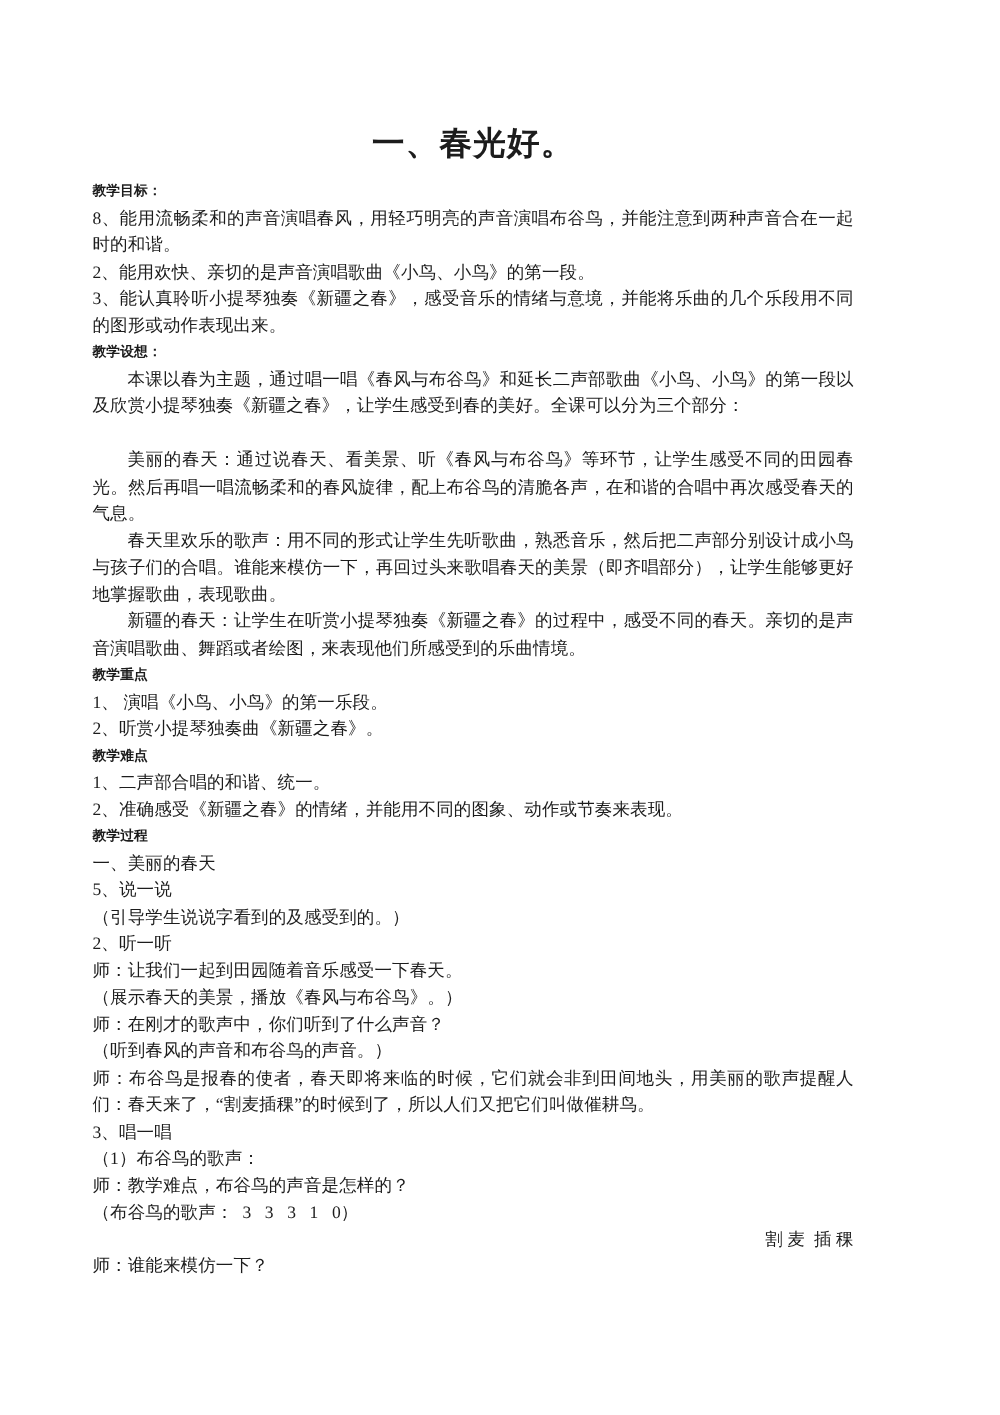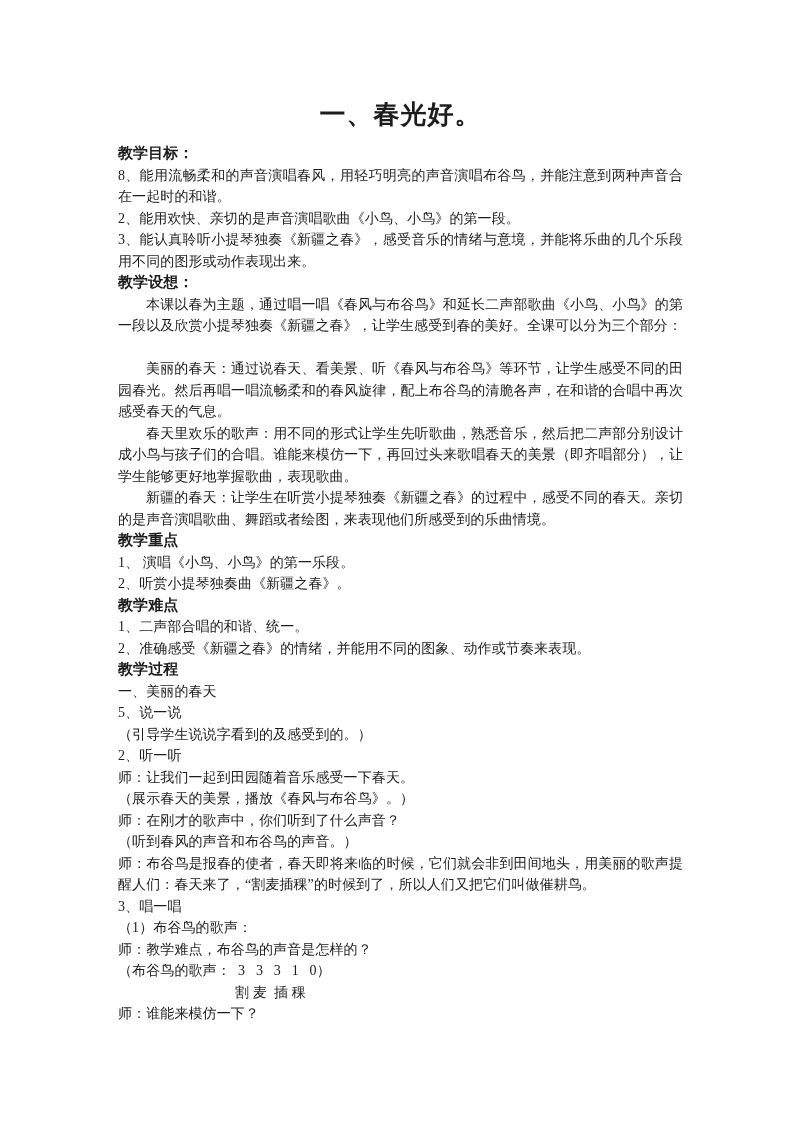--- a/index.html
+++ b/index.html
@@ -6,57 +6,57 @@
     margin: 0;
     padding: 0;
     background: #ffffff;
   }
   .page {
     position: relative;
     width: 800px;
     height: 1132px;
     background: #ffffff;
     box-sizing: border-box;
-    padding: 100px 117px 0 118px;
+    padding: 100px 117px 0 74px;
     font-family: "Liberation Serif", "DejaVu Serif", serif;
     color: #1c1c1c;
   }
   .doc-title {
     margin: 0 0 13px 0;
     text-align: center;
     font-size: 26px;
     font-weight: 700;
     letter-spacing: 1px;
     line-height: 30px;
   }
   .block {
     margin: 0;
     font-size: 14px;
     line-height: 21.5px;
     letter-spacing: 0.1px;
     text-align: justify;
   }
   .heading {
     font-weight: 700;
-    font-size: 15px;
+    font-size: 11px;
   }
   .indent {
     text-indent: 2em;
   }
   .spacer {
     height: 21.5px;
   }
   .notation {
     white-space: pre-wrap;
     text-align: left;
   }
   .notation-lyrics {
     white-space: pre;
     margin-left: 117px;
-    text-align: left;
+    text-align: right;
   }
 </style>
 </head>
 <body>
 
 <div class="page">
   <h1 class="doc-title">一、春光好。</h1>
 
   <p class="block heading">教学目标：</p>
   <p class="block">8、能用流畅柔和的声音演唱春风，用轻巧明亮的声音演唱布谷鸟，并能注意到两种声音合在一起时的和谐。</p>

